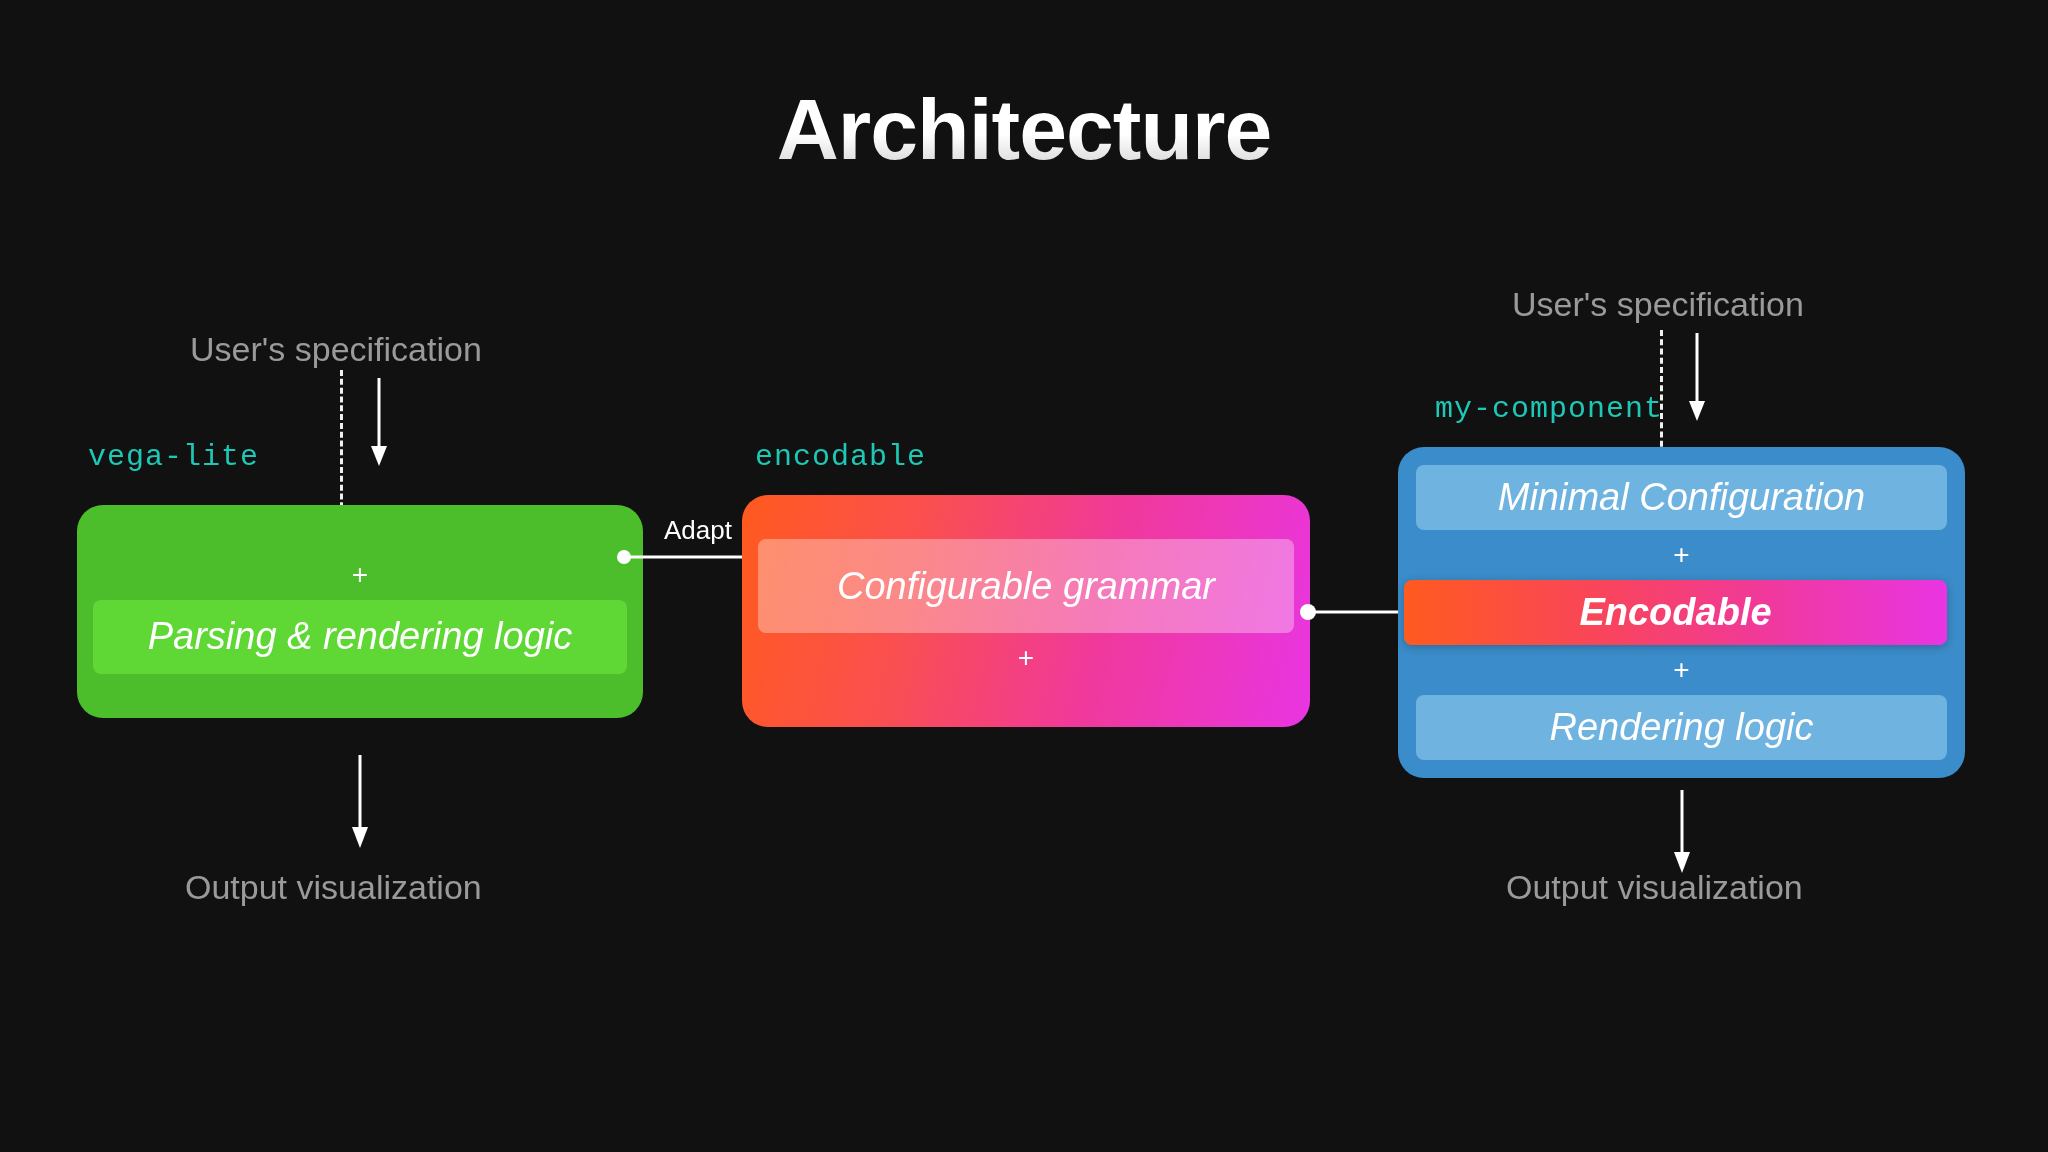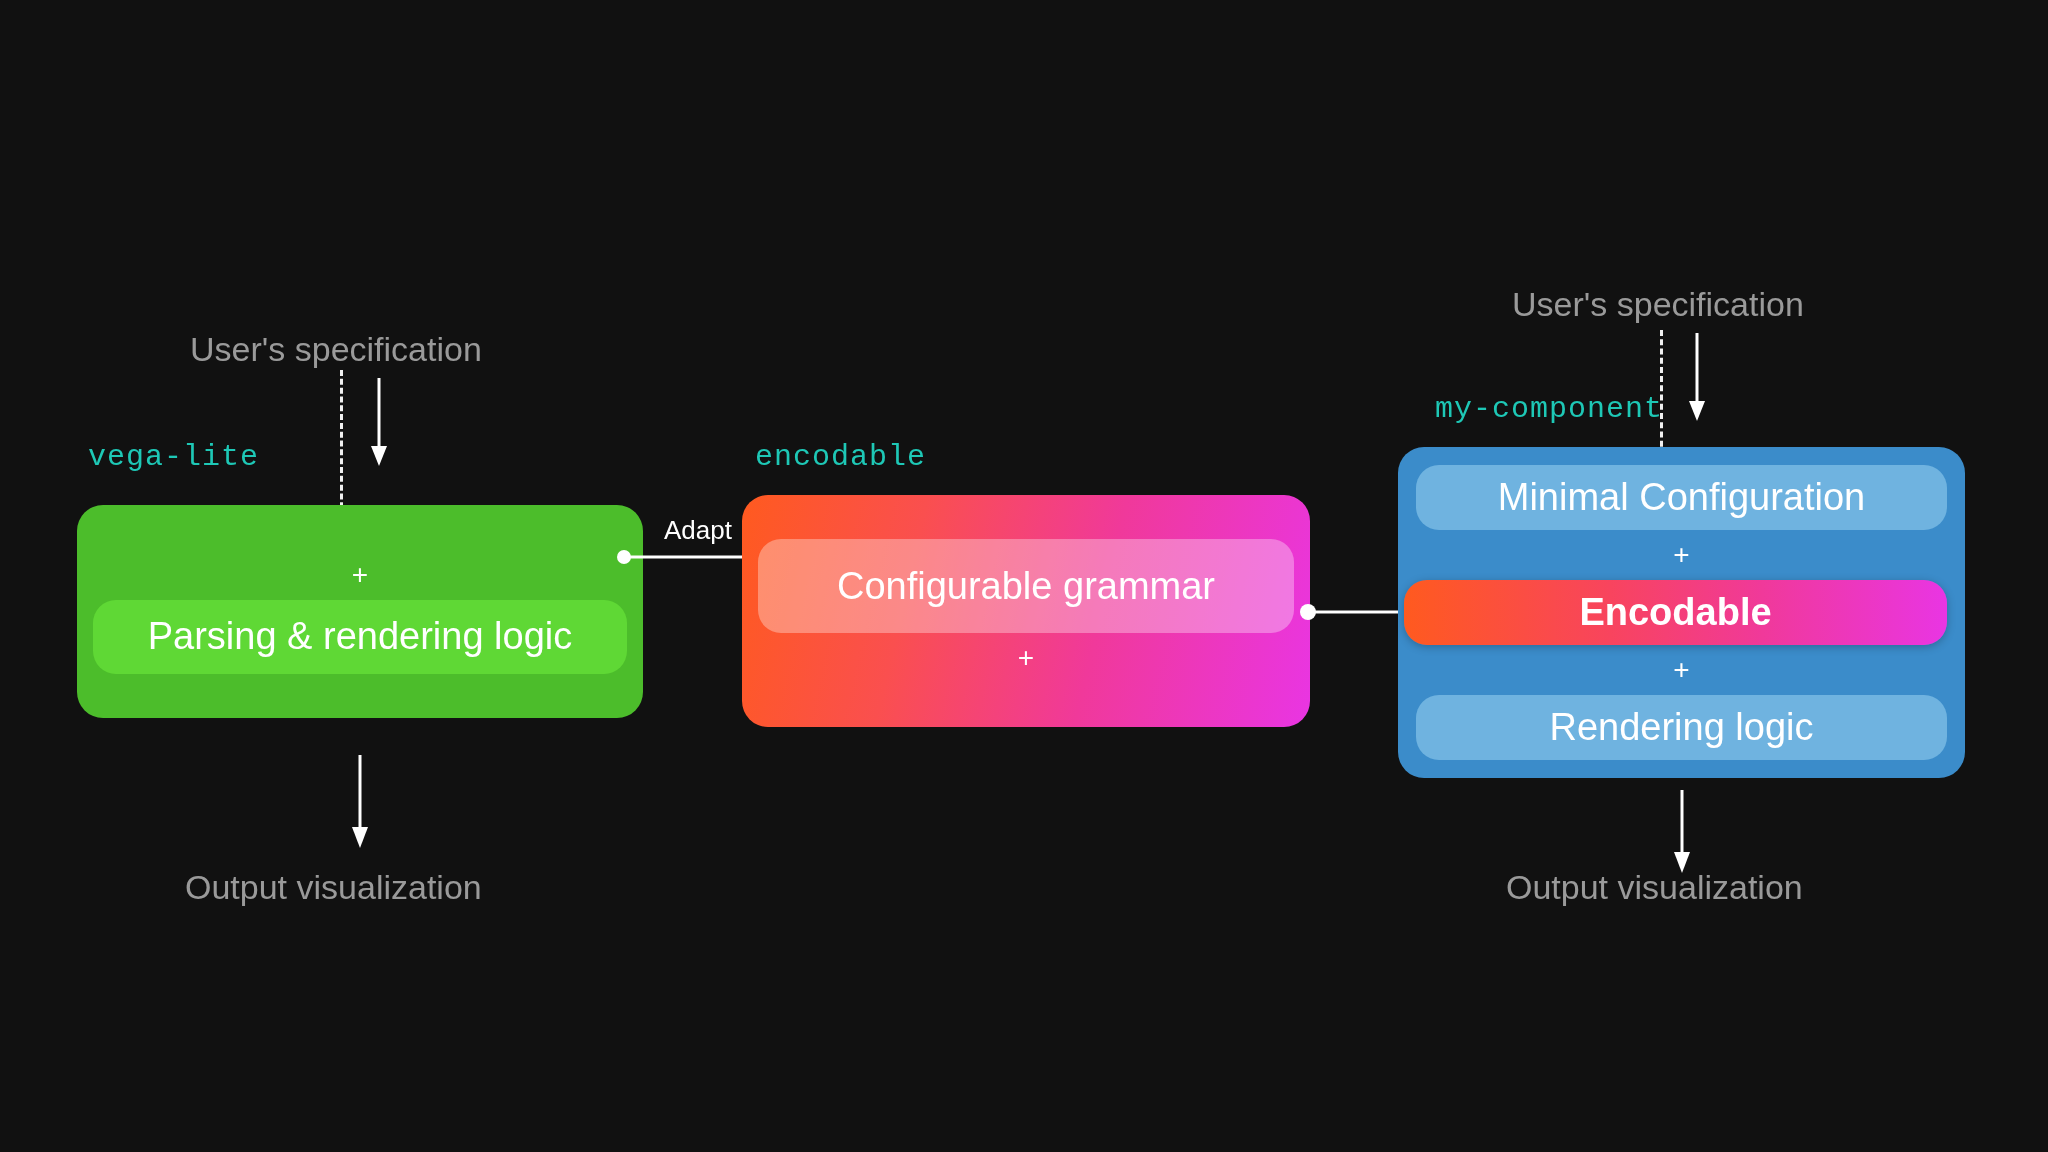--- a/index.html
+++ b/index.html
@@ -82,27 +82,28 @@
   .card-green  { background: #4cbd2b; padding: 16px; }
   .card-orange {
     background: linear-gradient(103deg, #ff5a1f 0%, #fa4f4f 30%, #f0399a 62%, #e935e3 100%);
     padding: 16px;
   }
   .card-blue   { background: #3b8cca; padding: 18px; }
 
   .panel {
     width: 100%;
     box-sizing: border-box;
-    border-radius: 23px;
+    border-radius: 8px;
     text-align: center;
     color: #ffffff;
     font-size: 38px;
     display: flex;
     align-items: center;
     justify-content: center;
+    font-style: italic;
   }
   .panel-green  { background: #5fd835; height: 74px; }
   .panel-orange { background: rgba(255,255,255,0.33); height: 94px; }
   .panel-blue   { background: #6fb3e0; height: 74px; }
   .panel-encodable {
     height: 74px;
     background: linear-gradient(90deg, #ff5a1f 0%, #f8445e 38%, #f0399a 66%, #e935e3 100%);
     font-weight: bold;
     box-shadow: 0 2px 8px rgba(0,0,0,0.25);
   }
@@ -114,20 +115,21 @@
     padding: 11px 0;
     text-align: center;
     width: 100%;
   }
 </style>
 </head>
 <body>
 
 <div class="slide">
 
+  <div class="title">Architecture</div>
 
   <div class="gray-label" style="left:190px; top:330px;">User's specification</div>
 
   <div class="dotted-line" style="left:340px; top:370px; height:200px;"></div>
 
   <svg class="svg-arrow" style="left:362px; top:378px;" width="34" height="90" viewBox="0 0 34 90">
     <line x1="17" y1="0" x2="17" y2="72" stroke="#ffffff" stroke-width="3"></line>
     <polygon points="17,88 9,68 25,68" fill="#ffffff"></polygon>
   </svg>
 

